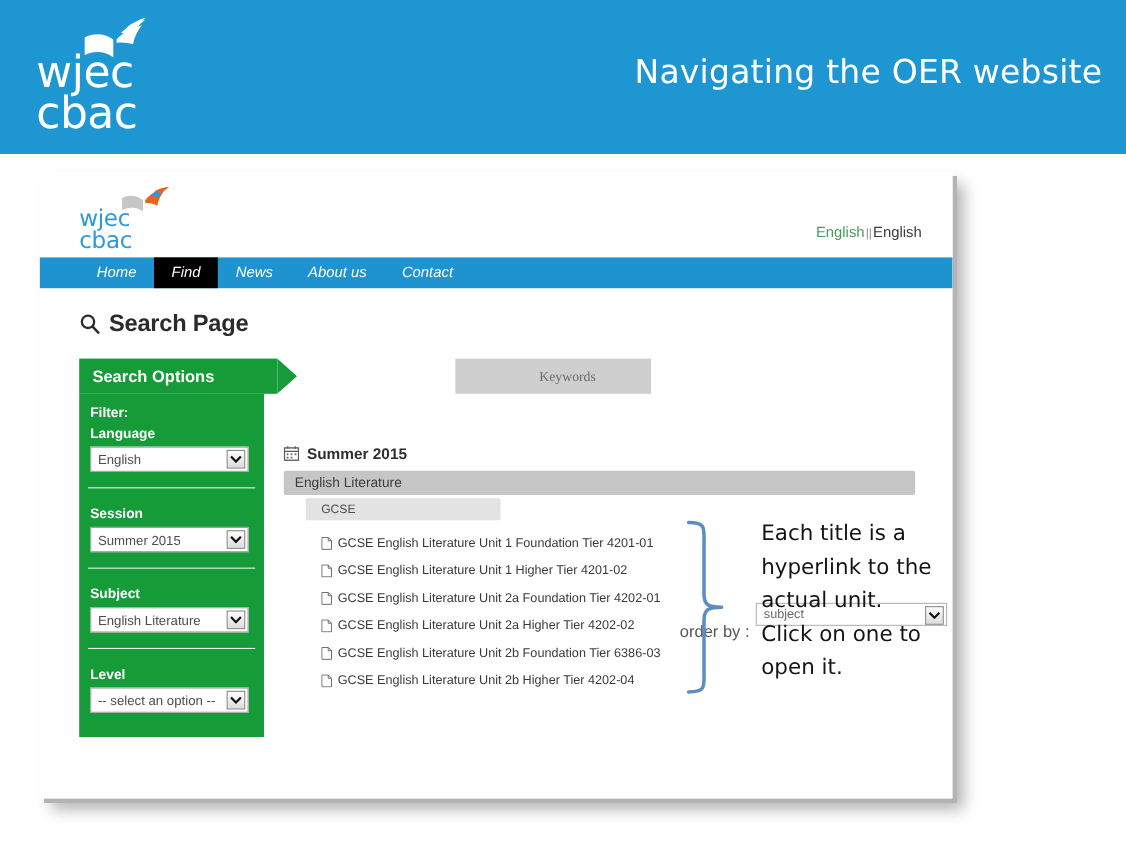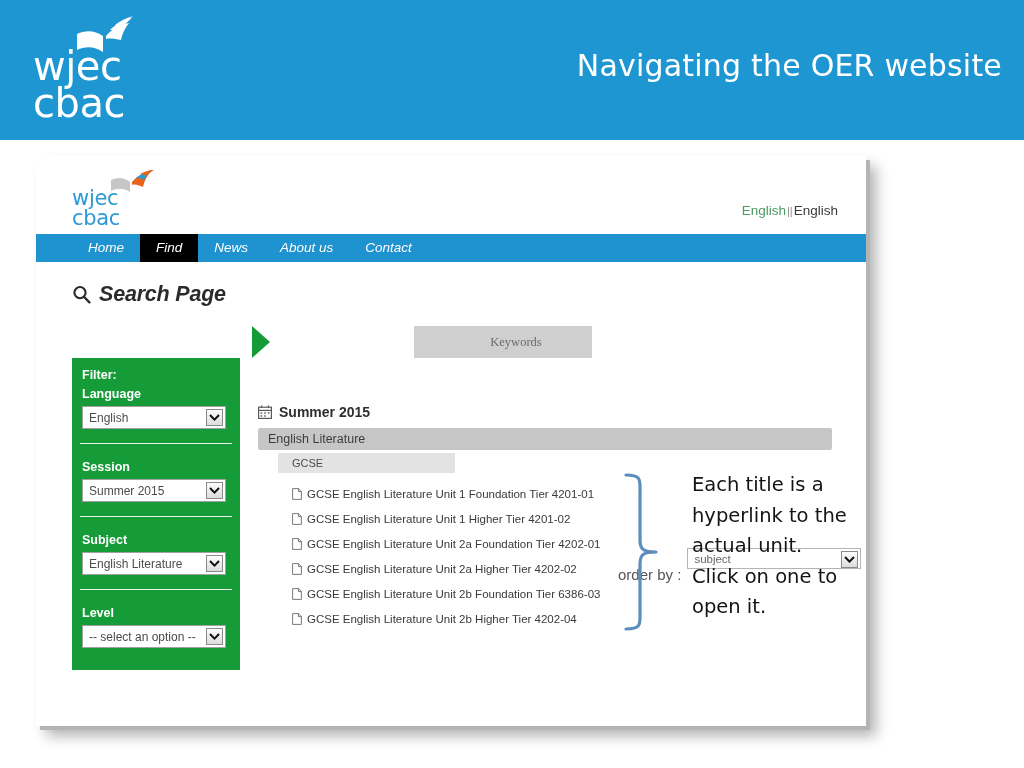--- a/index.html
+++ b/index.html
@@ -152,21 +152,20 @@
   }
 
   
   .page-title {
     position: absolute;
     left: 36px;
     top: 126px;
     display: flex;
     align-items: center;
     gap: 8px;
-    font-style: italic;
   }
   .page-title .mag {
     width: 19px;
     height: 19px;
     position: relative;
     display: block;
   }
   .page-title .t {
     font-size: 21.5px;
     font-weight: bold;
@@ -426,20 +425,23 @@
       <span class="mag">
         <svg viewBox="0 0 19 19" width="19" height="19">
           <circle cx="8" cy="7.6" r="5.6" fill="none" stroke="#2b2b2b" stroke-width="2.1"></circle>
           <line x1="12.2" y1="12" x2="17.4" y2="17.4" stroke="#2b2b2b" stroke-width="2.3" stroke-linecap="round"></line>
         </svg>
       </span>
       <span class="t">Search Page</span>
     </div>
 
     <div class="steps">
+      <div class="step active" style="left:0px; width:180px;">
+        <span class="lab">Search Options</span>
+      </div>
       <div class="chev" style="left:180px;">
         <svg viewBox="0 0 18 32" width="18" height="32">
             <polygon points="0,0 18,16 0,32" fill="#159b37"></polygon>
           </svg>
       </div>
       <div class="chev" style="left:342px;">
         <svg viewBox="0 0 18 32" width="18" height="32">
             <polygon points="0,0 18,16 0,32" fill="#ffffff"></polygon>
           </svg>
       </div>

